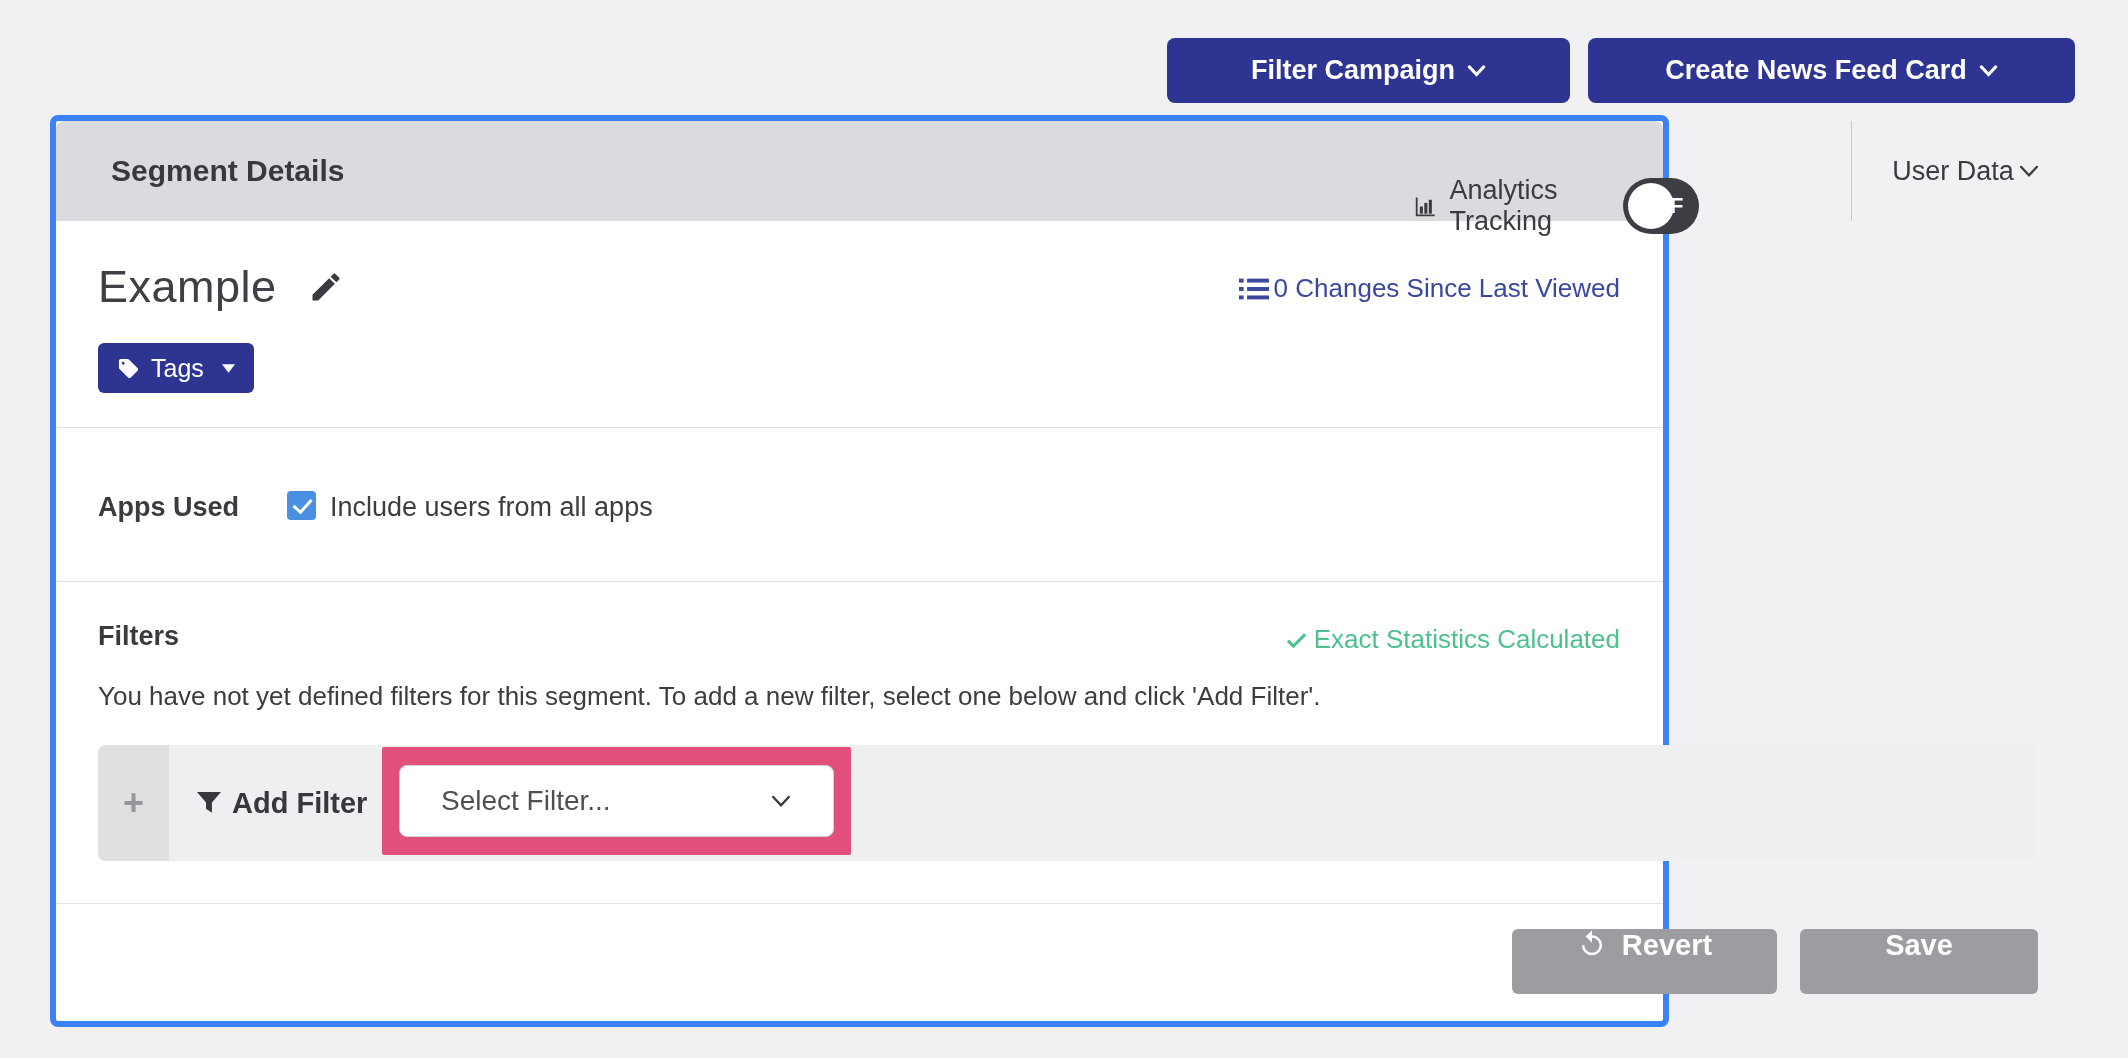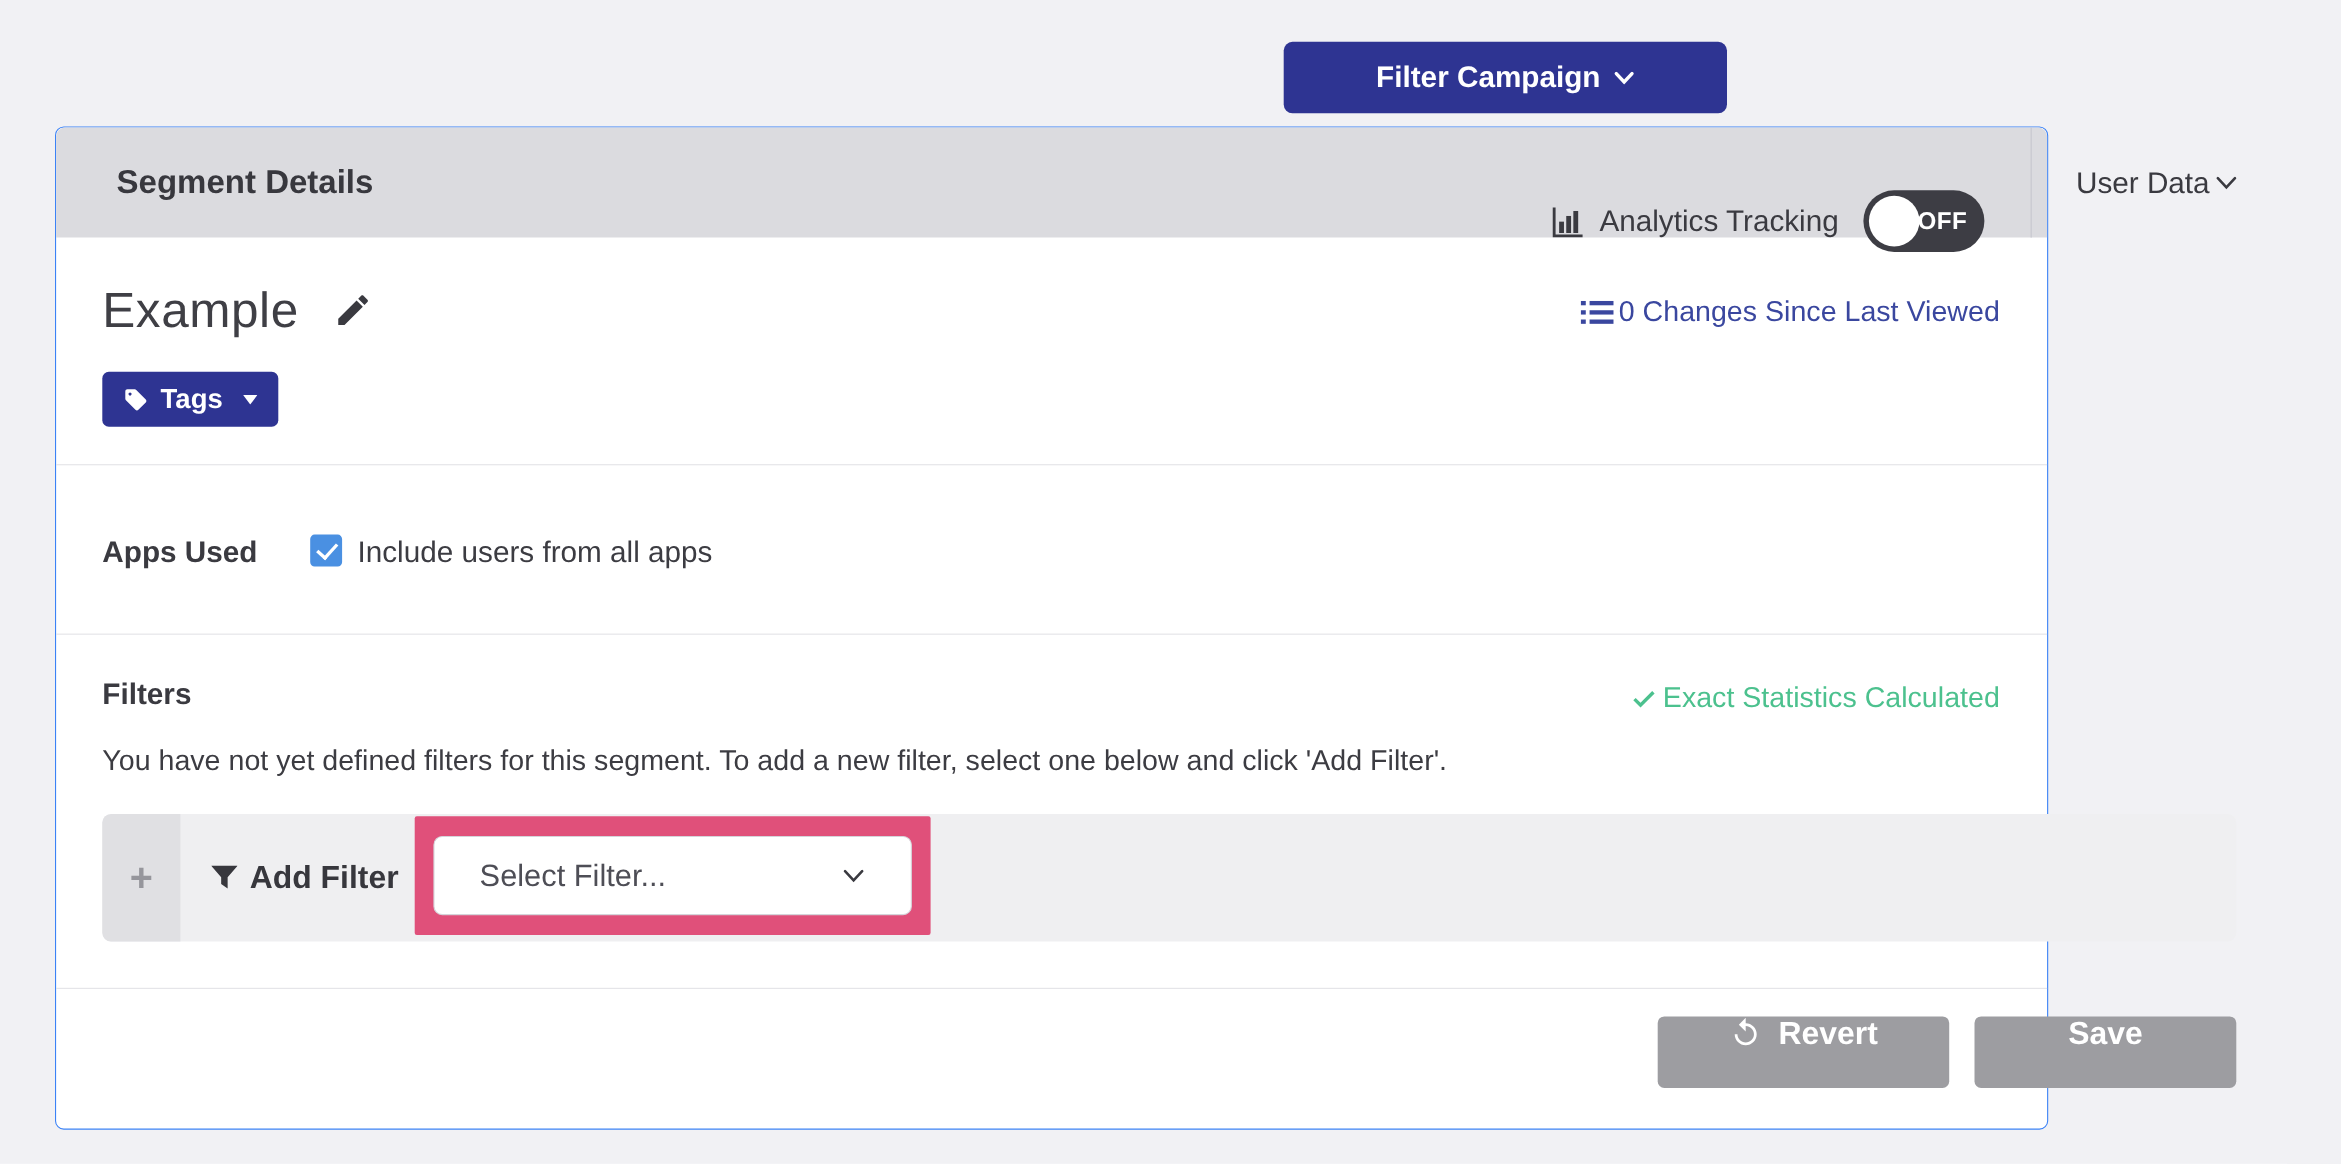--- a/index.html
+++ b/index.html
@@ -20,22 +20,22 @@
     font-family:inherit; font-size:27px; font-weight:700;
     display:flex; align-items:center; justify-content:center; gap:12px;
     cursor:pointer;
   }
   #btn-create-campaign { left:1167px; width:403px; }
   #btn-create-newsfeed { left:1588px; width:487px; }
   .chev { width:19px; height:12px; display:block; }
 
   
   .panel {
-    position:absolute; left:50px; top:115px; width:1812px; height:912px;
-    background:#fff; border:1px solid #3b82f6; border-radius:8px;
+    position:absolute; left:50px; top:115px; width:1619px; height:912px;
+    background:#fff; border:6px solid #3b82f6; border-radius:8px;
   }
   .panel-header {
     position:absolute; left:0; top:0; width:100%; height:100px;
     background:#dbdbdf; border-radius:8px 8px 0 0;
   }
   .panel-title {
     position:absolute; left:55px; top:0; height:100px;
     display:flex; align-items:center;
     font-size:30px; font-weight:700; color:#38383e;
   }
@@ -80,21 +80,21 @@
   .changes-link {
     position:absolute; right:43px; top:152px;
     display:flex; align-items:center; gap:5px;
     color: var(--link, #3a479f); font-size:26px; font-weight:500;
     text-decoration:none; cursor:pointer;
   }
   .list-icon { width:30px; height:24px; }
   .tags-btn {
     position:absolute; left:42px; top:222px; height:50px;
     background: var(--brand, #2e3492); color:#fff; border:none; border-radius:6px;
-    font-family:inherit; font-size:25px; font-weight:700;
+    font-family:inherit; font-size:25px; font-weight:400;
     display:flex; align-items:center; gap:11px; padding:0 19px; cursor:pointer;
   }
   .tag-icon { width:23px; height:23px; }
   .caret-down { width:13px; height:9px; margin-left:7px; }
 
   .hr { position:absolute; left:0; width:100%; height:1px; background:#e3e3e7; }
   .hr-1 { top:306px; } .hr-2 { top:460px; } .hr-3 { top:782px; }
 
   
   .apps-label { position:absolute; left:42px; top:371px; font-size:27px; font-weight:700; color:#3a3a40; }
@@ -160,20 +160,26 @@
   #btn-save  { left:1744px; width:238px; }
   .undo-icon { width:30px; height:30px; }
 </style>
 </head>
 <body>
 
 <div class="stage">
 
   <button class="btn-primary" id="btn-create-campaign">
     <span>Filter Campaign</span>
+    <svg class="chev" viewBox="0 0 16 10">
+        <path d="M2 1.5 L8 8 L14 1.5" fill="none" stroke="currentColor" stroke-width="2.6" stroke-linecap="round"></path>
+      </svg>
+  </button>
+  <button class="btn-primary" id="btn-create-newsfeed">
+    <span>Create News Feed Card</span>
     <svg class="chev" viewBox="0 0 16 10">
         <path d="M2 1.5 L8 8 L14 1.5" fill="none" stroke="currentColor" stroke-width="2.6" stroke-linecap="round"></path>
       </svg>
   </button>
 
   <div class="panel">
 
     <div class="panel-header">
       <div class="panel-title">Segment Details</div>
 

